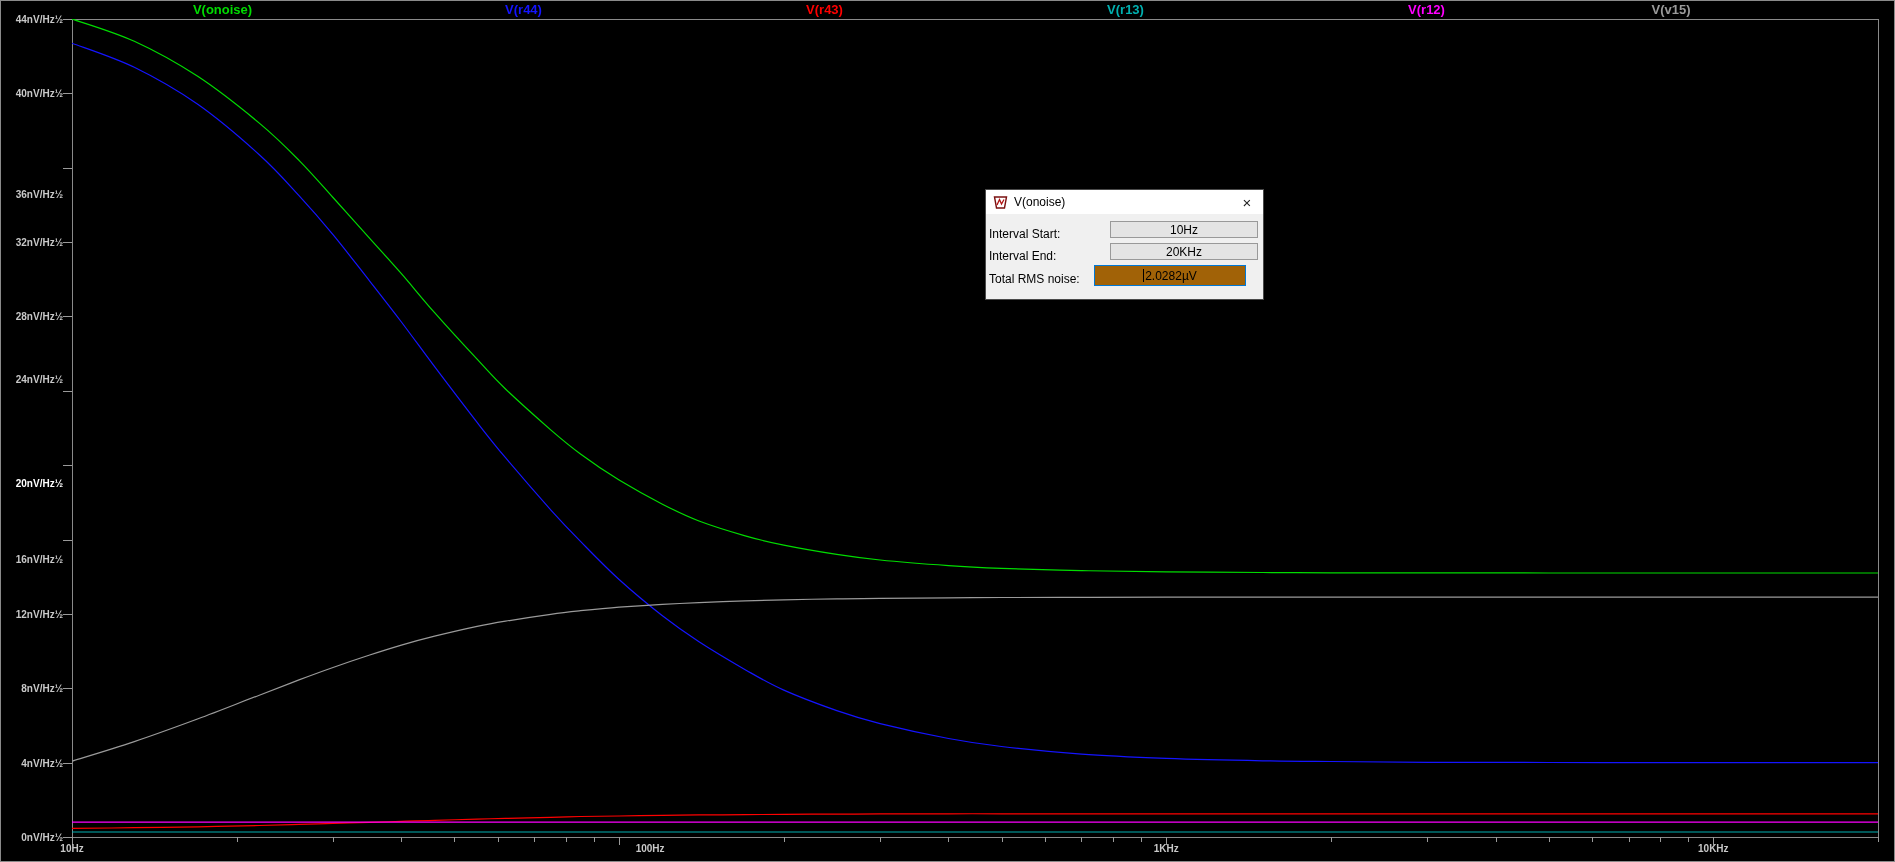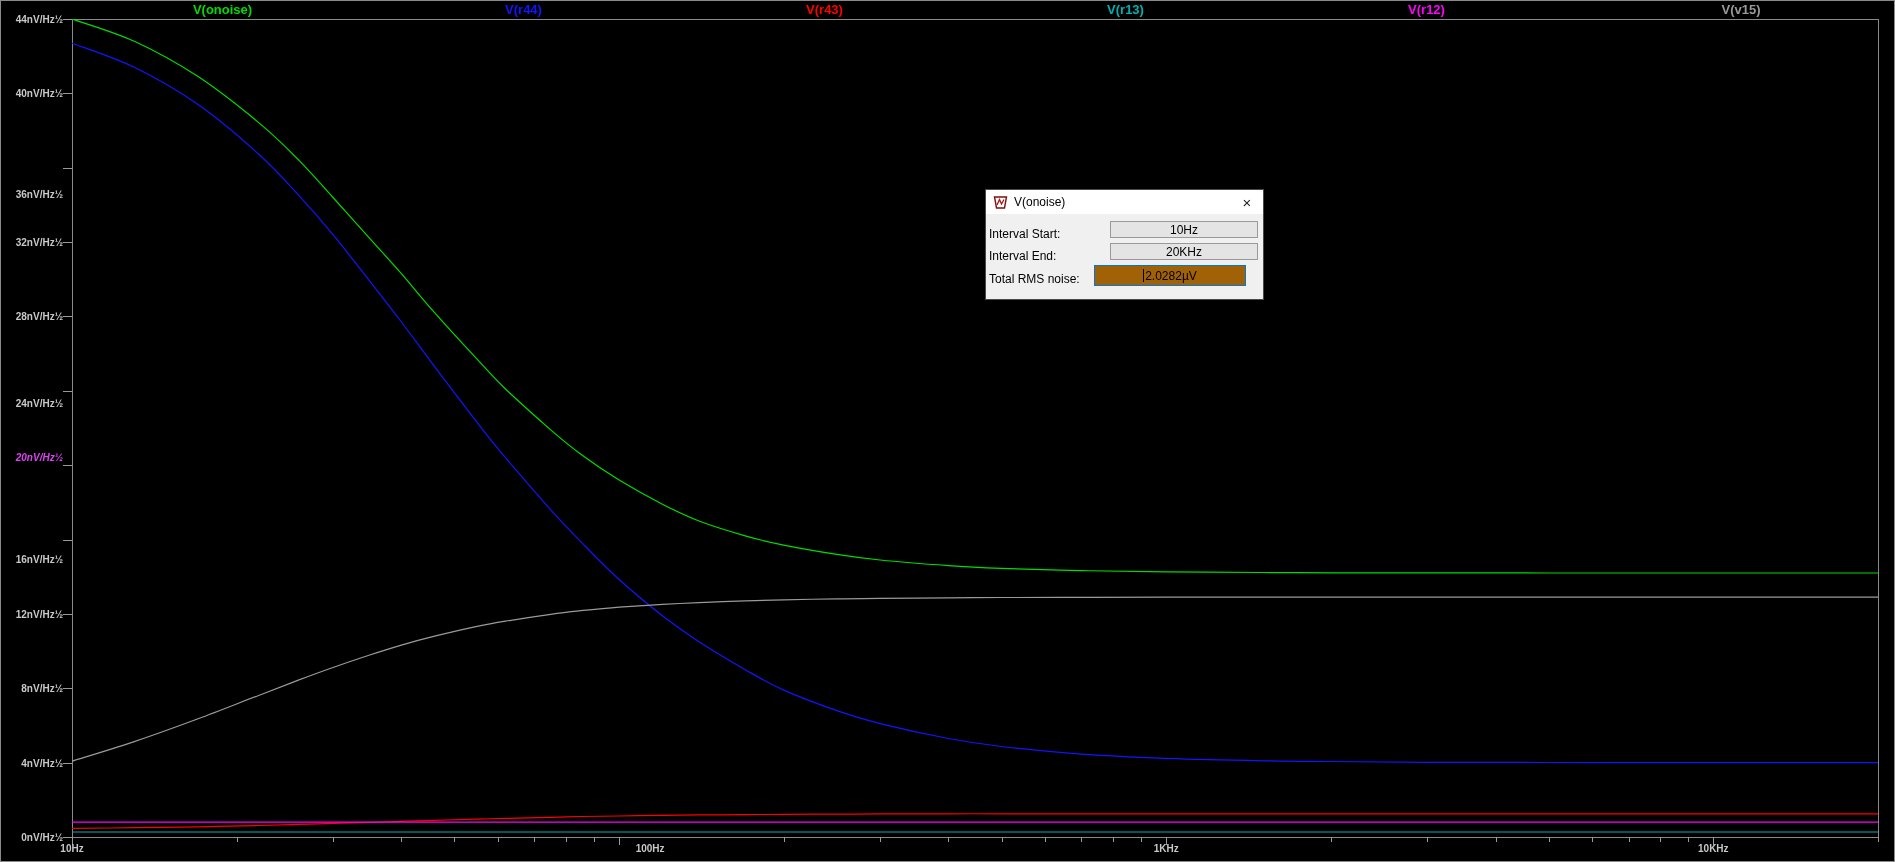--- a/index.html
+++ b/index.html
@@ -33,21 +33,21 @@
 <body>
 
 <div class="screen">
 
   <div id="legend">
       <span class="legend-item" style="left: 221.5px; color: rgb(0, 220, 0);">V(onoise)</span>
       <span class="legend-item" style="left: 522.5px; color: rgb(20, 20, 255);">V(r44)</span>
       <span class="legend-item" style="left: 823.5px; color: rgb(255, 0, 0);">V(r43)</span>
       <span class="legend-item" style="left: 1124.5px; color: rgb(0, 176, 176);">V(r13)</span>
       <span class="legend-item" style="left: 1425.5px; color: rgb(255, 0, 255);">V(r12)</span>
-      <span class="legend-item" style="left: 1740px; color: rgb(154, 154, 154); text-align: center;">V(v15)</span>
+      <span class="legend-item" style="left: 1670px; color: rgb(154, 154, 154); text-align: center;">V(v15)</span>
     </div>
 
   <svg class="plot" id="plotsvg" width="1895" height="862" viewBox="0 0 1895 862">
       <rect x="71.5" y="18.5" width="1806" height="818" fill="none" stroke="#8a8a8a" stroke-width="1" shape-rendering="crispEdges"></rect>
       <line x1="62" y1="18.5" x2="71" y2="18.5" stroke="#9a9a9a" stroke-width="1" shape-rendering="crispEdges"></line>
       <line x1="62" y1="92.86363636363636" x2="71" y2="92.86363636363636" stroke="#9a9a9a" stroke-width="1" shape-rendering="crispEdges"></line>
       <line x1="62" y1="167.22727272727272" x2="71" y2="167.22727272727272" stroke="#9a9a9a" stroke-width="1" shape-rendering="crispEdges"></line>
       <line x1="62" y1="241.5909090909091" x2="71" y2="241.5909090909091" stroke="#9a9a9a" stroke-width="1" shape-rendering="crispEdges"></line>
       <line x1="62" y1="315.95454545454544" x2="71" y2="315.95454545454544" stroke="#9a9a9a" stroke-width="1" shape-rendering="crispEdges"></line>
       <line x1="62" y1="390.3181818181818" x2="71" y2="390.3181818181818" stroke="#9a9a9a" stroke-width="1" shape-rendering="crispEdges"></line>
@@ -100,22 +100,22 @@
         <path d="M71.0 760.1C81.4 756.9 112.3 747.7 133.3 740.6C154.4 733.6 176.2 725.5 197.1 717.8C217.9 710.0 241.5 700.6 258.3 694.2C275.2 687.7 285.8 683.5 298.0 678.9C310.3 674.3 320.3 670.6 332.0 666.5C343.8 662.3 357.3 657.7 368.7 654.0C380.1 650.3 389.6 647.3 400.4 644.1C411.2 641.0 421.0 638.3 433.6 635.2C446.2 632.1 464.2 627.9 476.1 625.4C487.9 622.9 492.2 622.2 504.5 620.2C516.8 618.1 537.3 615.0 549.7 613.3C562.2 611.5 568.1 610.9 579.5 609.7C590.9 608.6 604.4 607.3 618.1 606.2C631.8 605.2 648.1 604.2 661.4 603.4C674.7 602.7 684.3 602.2 698.0 601.6C711.8 601.0 730.1 600.4 744.2 599.9C758.3 599.4 767.5 599.1 782.8 598.8C798.1 598.4 819.8 598.1 835.8 597.9C851.9 597.6 860.5 597.4 879.1 597.3C897.7 597.1 927.3 597.0 947.5 596.9C967.7 596.8 978.3 596.6 1000.5 596.5C1022.7 596.5 1053.0 596.4 1080.5 596.4C1107.9 596.3 1135.0 596.2 1165.2 596.2C1195.4 596.1 1234.1 596.2 1261.5 596.2C1289.0 596.2 1302.4 596.2 1329.9 596.2C1357.3 596.2 1390.0 596.2 1426.2 596.2C1462.5 596.2 1514.1 596.2 1547.6 596.2C1581.2 596.2 1600.1 596.2 1627.6 596.2C1655.0 596.2 1682.1 596.2 1712.3 596.2C1742.5 596.2 1781.2 596.2 1808.6 596.2C1836.1 596.2 1865.6 596.2 1877.0 596.2" fill="none" stroke="#9a9a9a" stroke-width="1.2"></path>
       </g>
     </svg>
 
   <div id="ylabels">
       <div class="axis-label ylab" style="left: 0px; top: 18px; color: rgb(200, 200, 200);">44nV/Hz½</div>
       <div class="axis-label ylab" style="left: 0px; top: 92.3636px; color: rgb(200, 200, 200);">40nV/Hz½</div>
       <div class="axis-label ylab" style="left: 0px; top: 166.727px; color: rgb(200, 200, 200); margin-top: 26px;">36nV/Hz½</div>
       <div class="axis-label ylab" style="left: 0px; top: 241.091px; color: rgb(200, 200, 200);">32nV/Hz½</div>
       <div class="axis-label ylab" style="left: 0px; top: 315.455px; color: rgb(200, 200, 200);">28nV/Hz½</div>
-      <div class="axis-label ylab" style="left: 0px; top: 402px; color: rgb(200, 200, 200); text-align: right;">24nV/Hz½</div>
-      <div class="axis-label ylab" style="left: 0px; top: 456px; color: #d946ef; font-style: italic;">20nV/Hz½</div>
+      <div class="axis-label ylab" style="left: 0px; top: 378px; color: rgb(200, 200, 200); text-align: right;">24nV/Hz½</div>
+      <div class="axis-label ylab" style="left: 0px; top: 482px; color: #ffffff;">20nV/Hz½</div>
       <div class="axis-label ylab" style="left: 0px; top: 558px; color: rgb(200, 200, 200);">16nV/Hz½</div>
       <div class="axis-label ylab" style="left: 0px; top: 612.909px; color: rgb(200, 200, 200);">12nV/Hz½</div>
       <div class="axis-label ylab" style="left: 0px; top: 687.273px; color: rgb(200, 200, 200);">8nV/Hz½</div>
       <div class="axis-label ylab" style="left: 0px; top: 761.636px; color: rgb(200, 200, 200);">4nV/Hz½</div>
       <div class="axis-label ylab" style="left: 0px; top: 836px; color: rgb(200, 200, 200);">0nV/Hz½</div>
     </div>
   <div id="xlabels">
       <div class="axis-label xlab" style="left: 71px; top: 842px; color: rgb(200, 200, 200);">10Hz</div>
       <div class="axis-label xlab" style="left: 618.102px; top: 842px; color: rgb(200, 200, 200); margin-left: 31px;">100Hz</div>
       <div class="axis-label xlab" style="left: 1165.2px; top: 842px; color: rgb(200, 200, 200);">1KHz</div>

